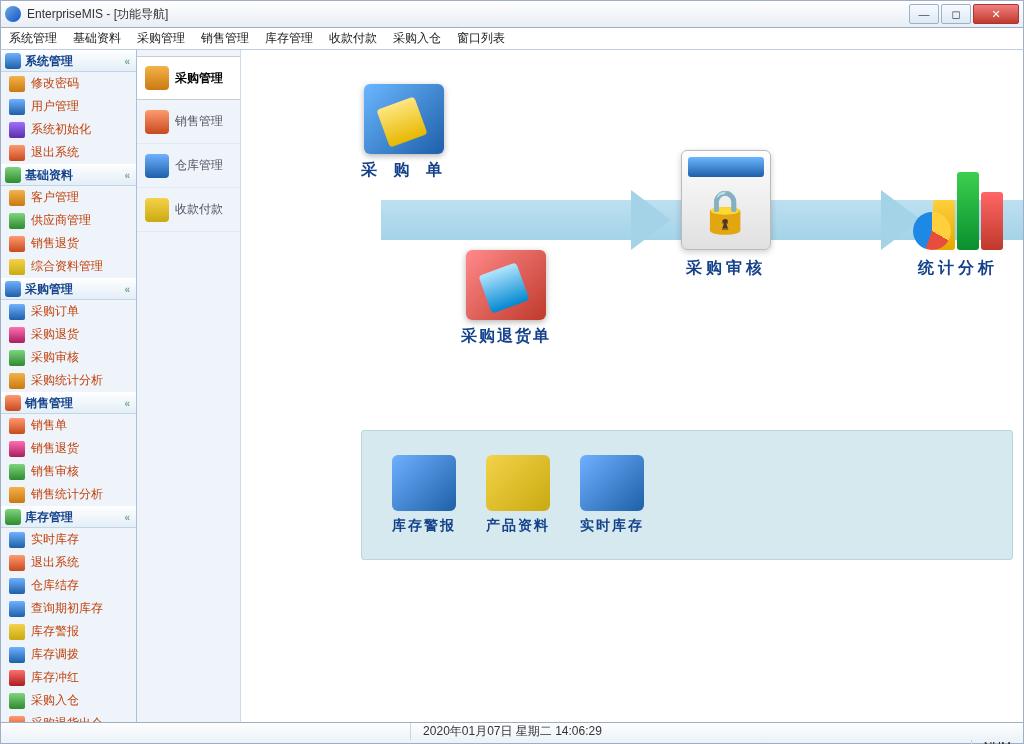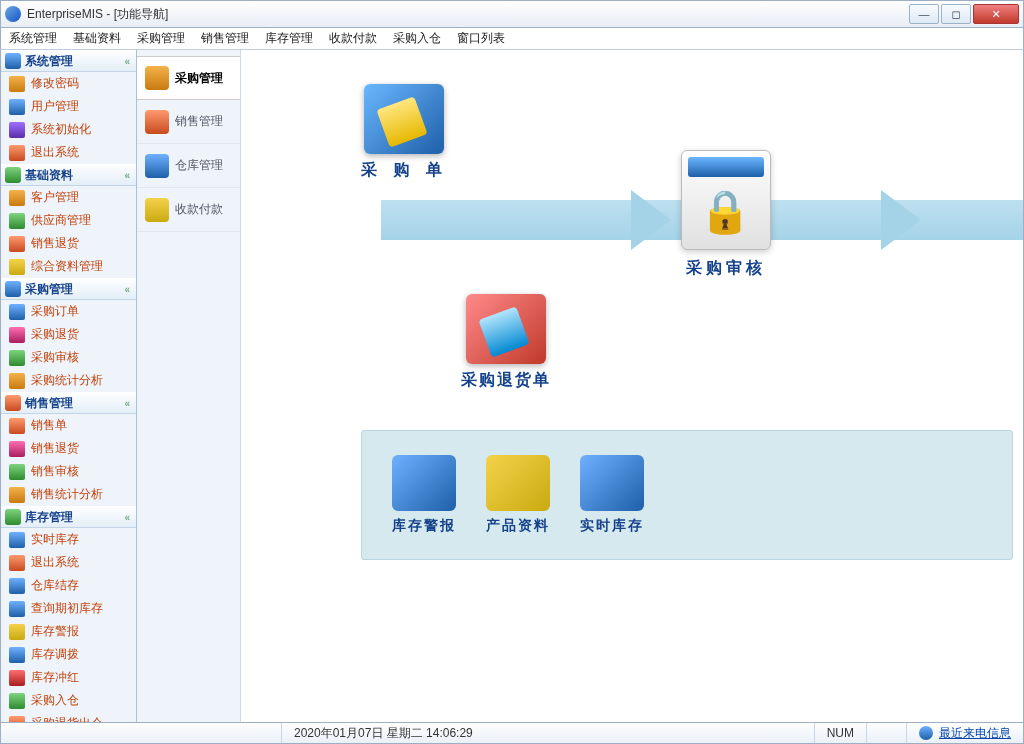--- a/index.html
+++ b/index.html
@@ -58,21 +58,21 @@
 .arrowband { position:absolute; left:140px; top:150px; right:0; height:40px; background:linear-gradient(#bde0f0,#a4d3e8); }
 .arrowhead { position:absolute; top:140px; width:0; height:0; border-top:30px solid transparent; border-bottom:30px solid transparent; border-left:40px solid #a4d3e8; }
 
 
 .bpanel { position:absolute; left:120px; right:10px; top:380px; height:130px; background:#d5e9ef; border:1px solid #b8d6e0; border-radius:3px; display:flex; align-items:center; gap:30px; padding:10px 30px; }
 .bitem { text-align:center; }
 .bitem .bicon { width:64px; height:56px; margin:0 auto 6px; border-radius:6px; }
 .bitem .blbl { font-size:14px; font-weight:bold; color:#15428b; letter-spacing:2px;}
 
 
-.statusbar { height:22px; border:1px solid #9faec3; background:linear-gradient(#fefefe,#eaf1f8); display:flex; align-items:center; font-size:12px; color:#333; }
+.statusbar { height:22px; border:1px solid #9faec3; background:linear-gradient(#fefefe,#eaf1f8); display:flex; align-items:center; font-size:12px; color:#333;flex-direction:column; }
 .statusbar .cell { padding:0 12px; border-left:1px solid #c8d6e4; height:100%; display:flex; align-items:center; }
 .link { color:#0645ad; text-decoration:underline; }
 </style>
 </head>
 <body>
 
 <div class="titlebar">
   <span class="app-icon"></span>
   <span>EnterpriseMIS - [功能导航]</span>
   <span class="spacer"></span>
@@ -250,30 +250,39 @@
 
     <div class="arrowband"></div>
     <div class="arrowhead" style="left:390px"></div>
     <div class="arrowhead" style="left:640px"></div>
 
     <div class="big-icon" style="left:120px; top:34px;">
       <div class="pic folder-blue"></div>
       <div class="lbl">采 购 单</div>
     </div>
 
-    <div class="big-icon" style="left:220px; top:200px;margin-top:44px;">
+    <div class="big-icon" style="left:220px; top:200px;">
       <div class="pic folder-red"></div>
       <div class="lbl" style="letter-spacing:2px">采购退货单</div>
     </div>
 
     <div class="big-icon" style="left:440px; top:100px;">
       <div class="lockbox"></div>
       <div class="lbl" style="letter-spacing:4px;margin-top:8px">采购审核</div>
     </div>
 
+    <div class="big-icon" style="right:20px; top:110px;">
+      <div class="chartbox">
+        <div class="bar3"></div>
+          <div class="bar1"></div>
+          <div class="bar2"></div>
+          <div class="pie"></div>
+      </div>
+      <div class="lbl" style="letter-spacing:4px;margin-top:8px">统计分析</div>
+    </div>
 
     <div class="bpanel">
       <div class="bitem">
         <div class="bicon" style="background:linear-gradient(135deg,#6fb1ff,#1e5fa8)"></div>
         <div class="blbl">库存警报</div>
       </div>
       <div class="bitem">
         <div class="bicon" style="background:linear-gradient(135deg,#f4d24a,#c9aa10)"></div>
         <div class="blbl">产品资料</div>
       </div>

